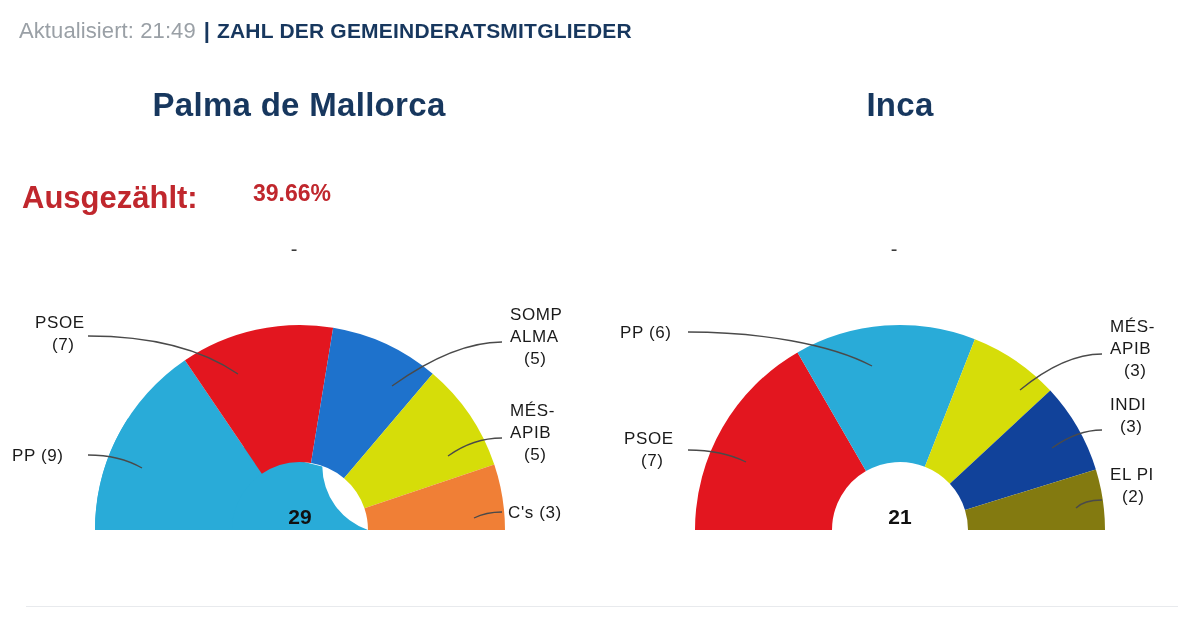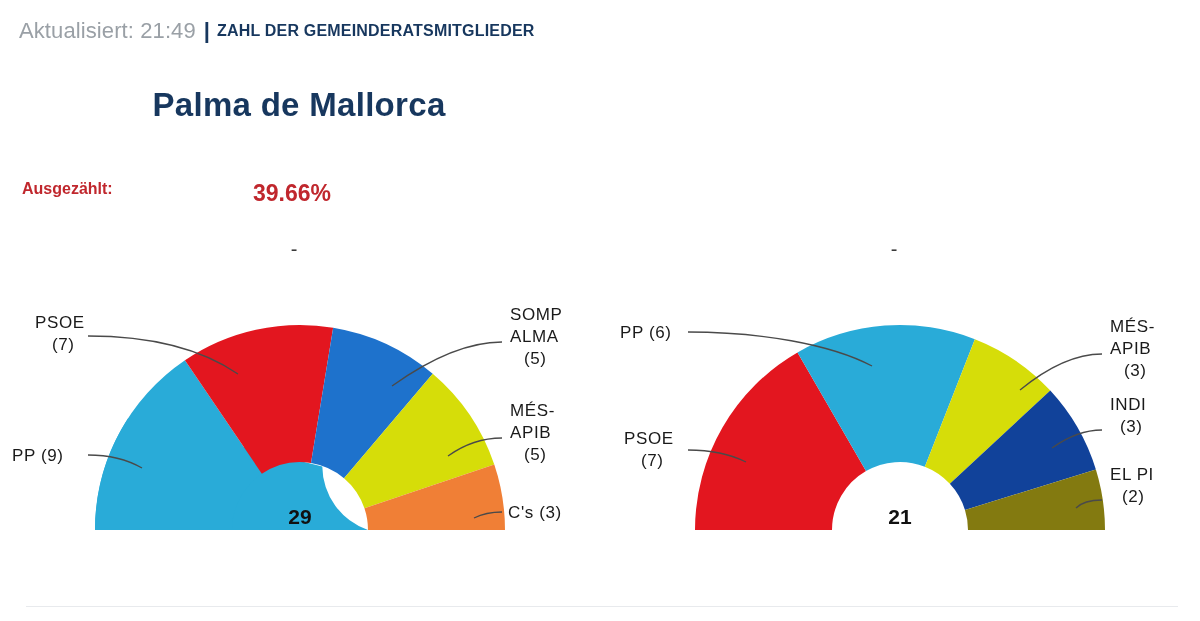--- a/index.html
+++ b/index.html
@@ -16,42 +16,42 @@
     position: absolute; left: 0; top: 0; width: 1200px; height: 62px;
     display: flex; align-items: center; padding-left: 19px;
   }
   .hdr-updated {
     font-size: 22px; color: #9aa0a6; letter-spacing: .1px; font-weight: 400;
   }
   .hdr-sep {
     font-size: 22px; color: #17375e; font-weight: 700; margin: 0 7px 0 8px;
   }
   .hdr-title {
-    font-size: 16px; color: #17375e; font-weight: 700; letter-spacing: .2px;
+    font-size: 21px; color: #17375e; font-weight: 700; letter-spacing: .2px;
   }
 
   
   .panels { position: absolute; left: 0; top: 62px; width: 1200px; height: 505px; }
   .panel { position: absolute; top: 0; width: 600px; height: 505px; padding-left: 8px; }
   .panel-left  { left: 0; }
   .panel-right { left: 600px; }
 
   .panel-title {
     position: absolute; top: 24px; left: 0; width: 100%;
     text-align: center; font-size: 33px; font-weight: 700; color: #17375e;
     letter-spacing: .3px;
   }
   .panel-title.offset-left  { transform: translateX(-1px); }
 
   .counted-row {
     position: absolute; top: 118px; left: 0; width: 100%; height: 30px;
   }
   .counted-label {
     position: absolute; left: 22px; top: 0;
-    font-size: 16px; font-weight: 700; color: #c0272d;
+    font-size: 31px; font-weight: 700; color: #c0272d;
   }
   .counted-value {
     position: absolute; top: 0; width: 100%; text-align: center;
     font-size: 23px; font-weight: 700; color: #c0272d;
   }
   .counted-value.shift { transform: translateX(-8px); }
 
   .dash-mark {
     position: absolute; top: 182px; left: 0; width: 100%;
     text-align: center; font-size: 20px; color: #3a3a3a; line-height: 10px;
@@ -145,20 +145,21 @@
             <text class="callout-text" x="524" y="198">(5)</text>
           </g>
           <g>
             <text class="callout-text" x="508" y="256">C's (3)</text>
           </g>
         </svg>
       </div>
     </div>
 
     <div class="panel panel-right">
+      <div class="panel-title">Inca</div>
 
 
       <div class="dash-mark shift">-</div>
 
       <div class="chart-area">
         <svg class="chart-svg" viewBox="0 0 600 300">
 
           <g>
 
             <path fill="#e3161f" d="M 95.00,268.00 A 205,205 0 0,1 197.50,90.46 L 266.00,209.11 A 68,68 0 0,0 232.00,268.00 Z"></path>

